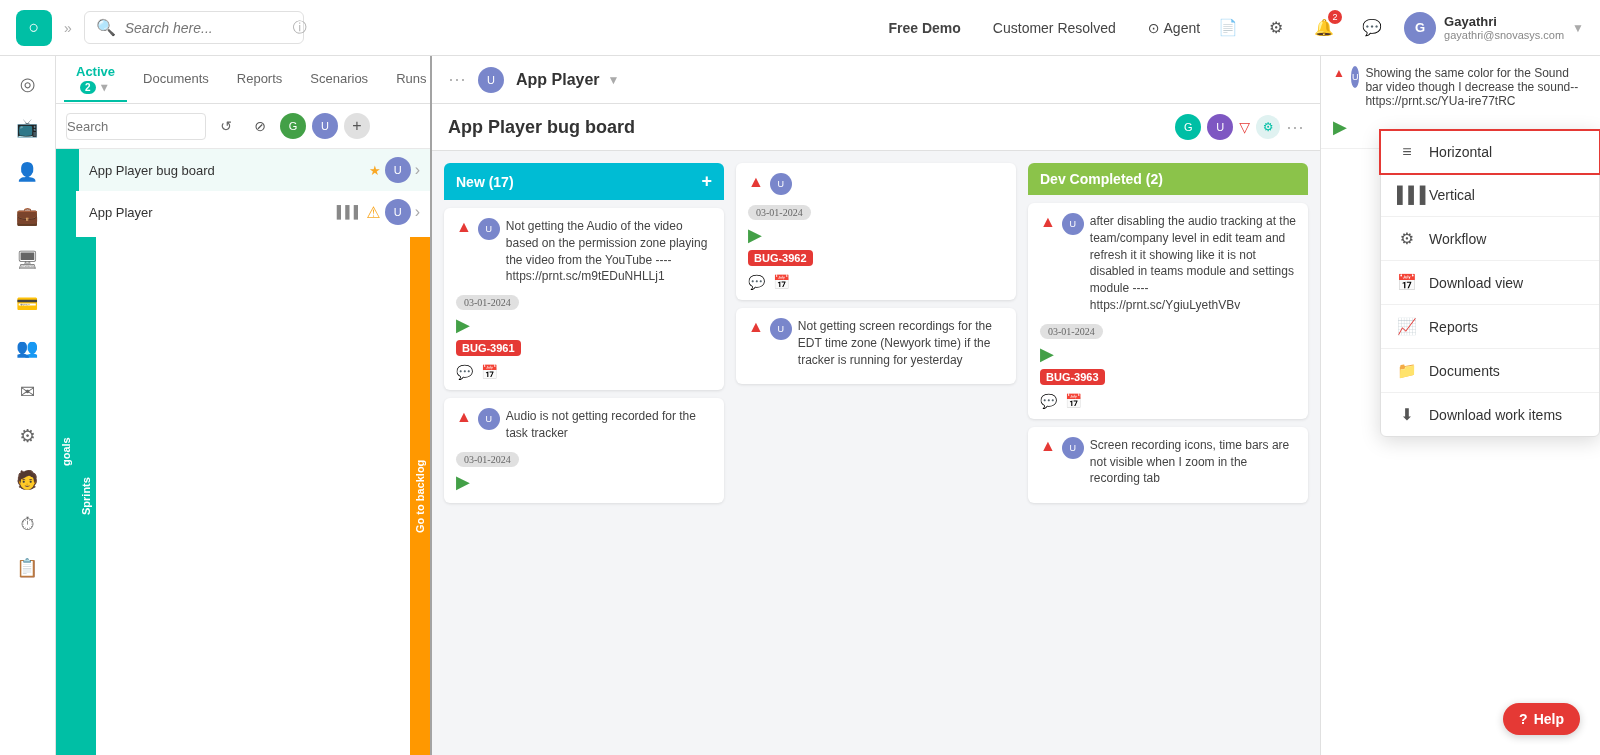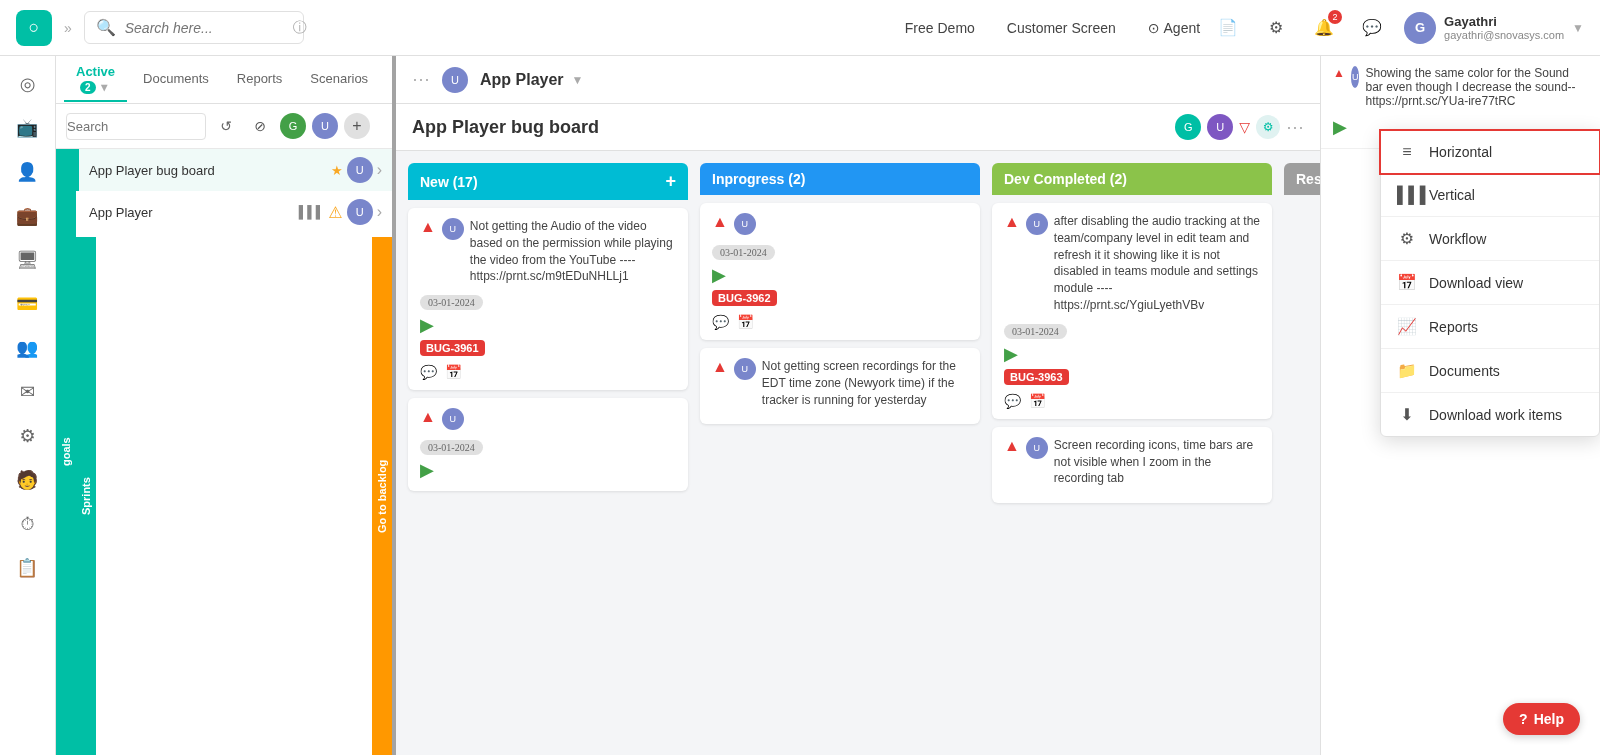--- a/index.html
+++ b/index.html
@@ -19,21 +19,21 @@
     .search-area {
       display: flex; align-items: center; gap: 8px;
       border: 1px solid #e0e0e0; border-radius: 6px; padding: 6px 12px;
       width: 220px; background: #fff;
     }
     .search-area input { border: none; outline: none; font-size: 14px; color: #666; width: 160px; font-style: italic; }
     .info-icon { color: #aaa; font-size: 14px; }
     .nav-spacer { flex: 1; }
     .nav-center { display: flex; align-items: center; gap: 32px; }
     .nav-center-item { font-size: 14px; color: #444; cursor: pointer; }
-    .nav-center-item.demo { font-weight: 400; }
+    .nav-center-item.demo { font-weight: 700; }
     .nav-right { display: flex; align-items: center; gap: 16px; }
     .nav-icon-btn { width: 32px; height: 32px; display: flex; align-items: center; justify-content: center; cursor: pointer; color: #555; font-size: 16px; position: relative; }
     .badge { position: absolute; top: -2px; right: -2px; background: #e53935; color: #fff; border-radius: 50%; font-size: 9px; width: 14px; height: 14px; display: flex; align-items: center; justify-content: center; }
     .user-area { display: flex; align-items: center; gap: 8px; cursor: pointer; }
     .avatar { width: 32px; height: 32px; border-radius: 50%; background: #7986cb; display: flex; align-items: center; justify-content: center; color: #fff; font-size: 13px; font-weight: bold; }
     .user-name { font-size: 13px; font-weight: 600; color: #333; }
     .user-email { font-size: 11px; color: #888; }
 
     
     .main-layout { display: flex; height: calc(755px - 56px); }
@@ -46,21 +46,21 @@
     }
     .icon-sidebar-item {
       width: 40px; height: 40px; border-radius: 8px; display: flex;
       align-items: center; justify-content: center; cursor: pointer;
       color: #666; font-size: 18px; position: relative;
     }
     .icon-sidebar-item.active { color: #00bfa5; }
 
     
     .project-sidebar {
-      width: 340px; background: #fff; border-right: 4px solid #a3a3a3;
+      width: 376px; background: #fff; border-right: 2px solid #a3a3a3;
       display: flex; flex-direction: column;
     }
     .project-tabs {
       display: flex; align-items: center; padding: 0 8px;
       border-bottom: 1px solid #e0e0e0; height: 48px; gap: 4px;
     }
     .ptab {
       padding: 6px 12px; font-size: 13px; color: #666; cursor: pointer;
       border-bottom: 2px solid transparent;
     }
@@ -195,21 +195,21 @@
   <div class="logo">○</div>
   <div class="nav-chevron">»</div>
   <div class="search-area">
     <span>🔍</span>
     <input type="text" placeholder="Search here..." style="">
     <span class="info-icon">ⓘ</span>
   </div>
   <div class="nav-spacer"></div>
   <div class="nav-center">
     <span class="nav-center-item demo">Free Demo</span>
-    <span class="nav-center-item">Customer Screen</span>
+    <span class="nav-center-item">Customer Resolved</span>
     <span class="nav-center-item" style="display:flex;align-items:center;gap:4px;">
       <span>⊙</span>
       <span>Agent</span>
     </span>
   </div>
   <div class="nav-right">
     <div class="nav-icon-btn">
         <span>📄</span>
       </div>
     <div class="nav-icon-btn">
@@ -332,44 +332,42 @@
 
       <div class="board-column">
         <div class="column-header col-new">
           <span>New (17)</span>
           <span style="font-size:18px;cursor:pointer;">+</span>
         </div>
         <div class="card">
           <div class="card-priority">
             <span class="priority-up">▲</span>
             <div class="card-avatar">U</div>
-            <span class="card-text">Not getting the Audio of the video based on the permission while playing the video from the YouTube ---- https://prnt.sc/m9tEDuNHLLj1</span>
+            <span class="card-text">Not getting the Audio of the video based on the permission zone playing the video from the YouTube ---- https://prnt.sc/m9tEDuNHLLj1</span>
           </div>
           <div class="card-date">03-01-2024</div>
           <div><span class="play-btn">▶</span></div>
           <div class="card-bug-badge">BUG-3961</div>
           <div class="card-footer">
             <span class="card-icon">💬</span>
             <span class="card-icon">📅</span>
           </div>
         </div>
         <div class="card">
           <div class="card-priority">
             <span class="priority-up">▲</span>
             <div class="card-avatar">U</div>
+            <span class="card-text">Audio is not getting recorded for the task tracker</span>
           </div>
           <div class="card-date">03-01-2024</div>
           <div><span class="play-btn">▶</span></div>
         </div>
       </div>
 
       <div class="board-column">
-        <div class="column-header col-inprogress">
-          <span>Inprogress (2)</span>
-        </div>
         <div class="card">
           <div class="card-priority">
             <span class="priority-up">▲</span>
             <div class="card-avatar">U</div>
           </div>
           <div class="card-date">03-01-2024</div>
           <div><span class="play-btn">▶</span></div>
           <div class="card-bug-badge">BUG-3962</div>
           <div class="card-footer">
             <span class="card-icon">💬</span>
@@ -419,21 +417,21 @@
       </div>
 
     </div>
   </div>
 
   <div class="right-panel">
     <div class="right-card">
       <div style="display:flex;align-items:flex-start;gap:6px;">
         <span class="right-priority">▲</span>
         <div class="card-avatar">U</div>
-        <span style="font-size:12px;color:#444;">Showing the same color for the Sound bar even though I decrease the sound-- https://prnt.sc/YUa-ire77tRC</span>
+        <span style="font-size:12px;color:#444;">Showing the same color for the Sound bar video though I decrease the sound-- https://prnt.sc/YUa-ire77tRC</span>
       </div>
       <div style="margin-top:8px;">
         <span class="play-btn">▶</span>
       </div>
     </div>
   </div>
 
 </div>
 
 <div class="dropdown-overlay">

